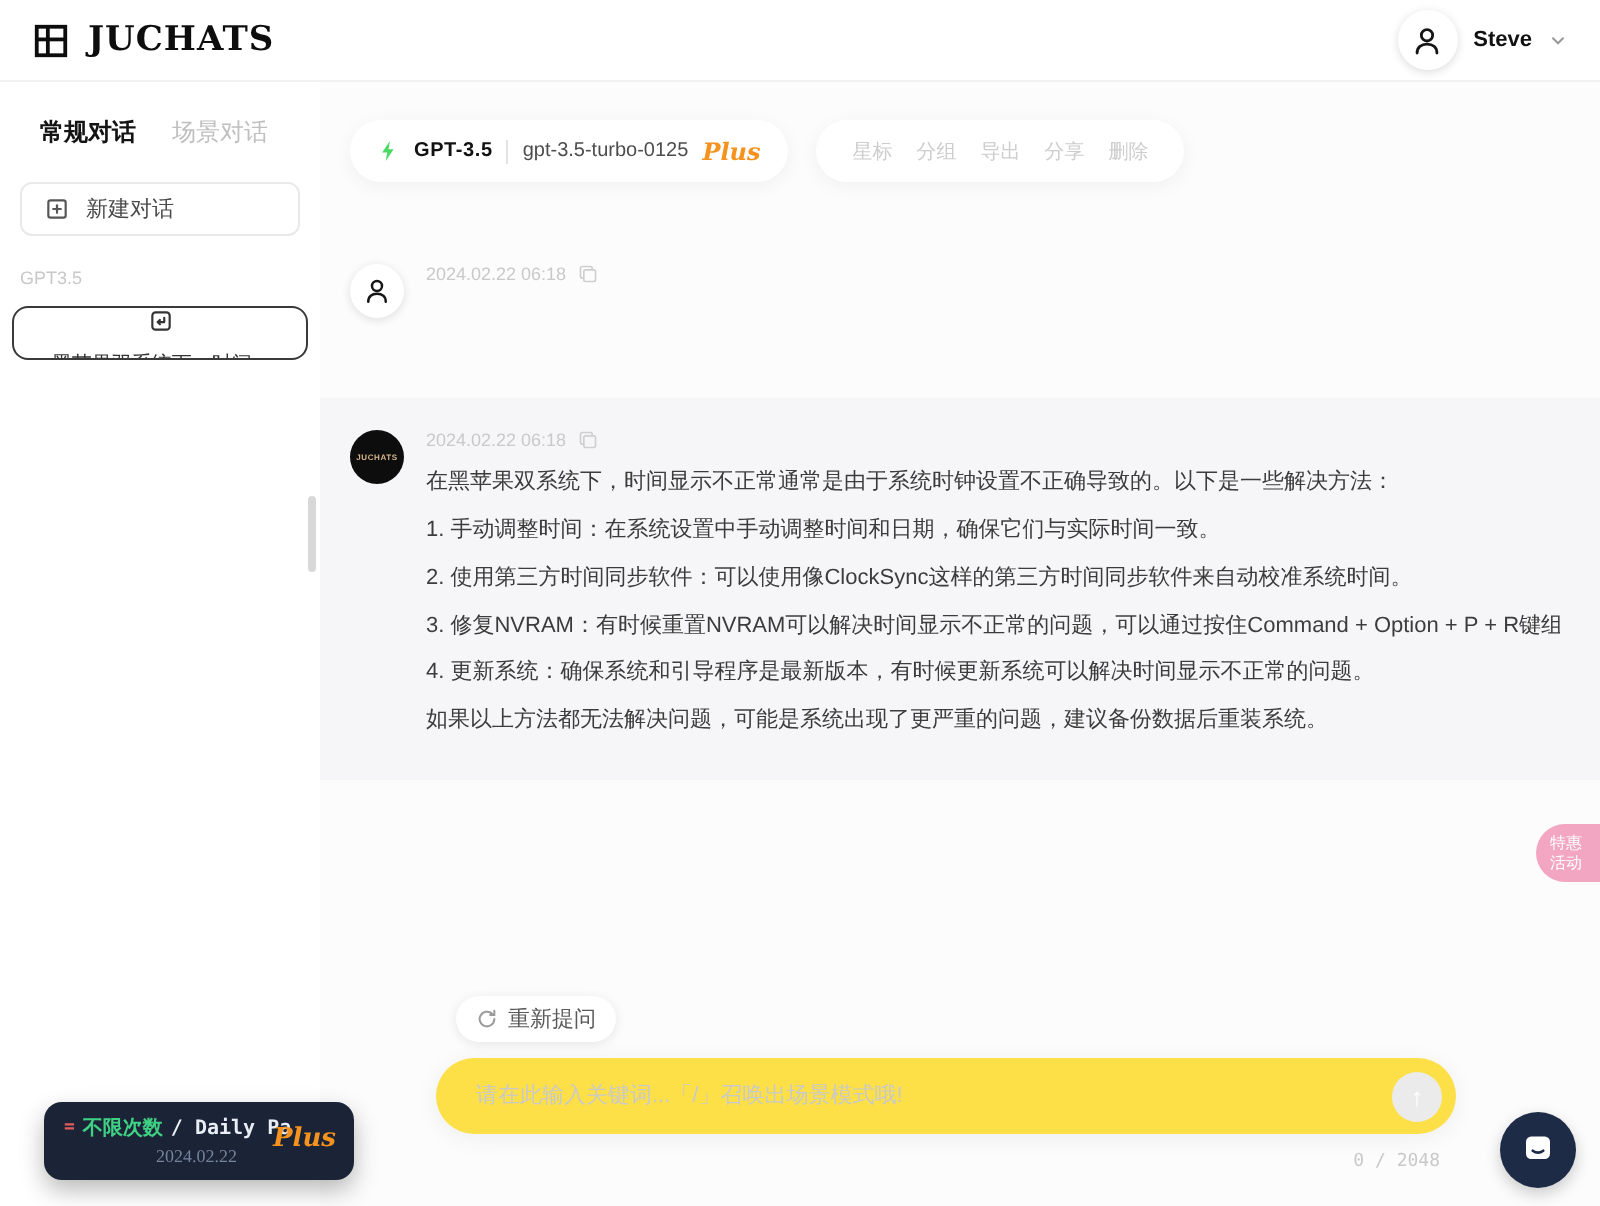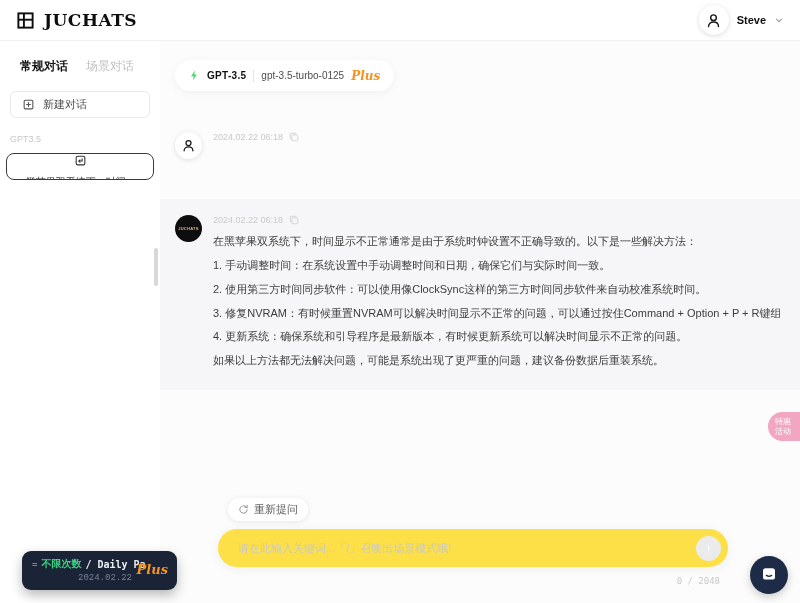--- a/index.html
+++ b/index.html
@@ -80,21 +80,21 @@
                 font-family:"DejaVu Sans Mono",monospace; }
 
   
   .plan-badge { position:absolute; left:22px; bottom:13px; width:155px; height:39px; background:#1b2436;
                 border-radius:9px; box-shadow:0 5px 12px rgba(0,0,0,0.28); z-index:9; padding:6px 10px 0; }
   .plan-row1 { display:flex; align-items:center; gap:4px; font-family:"DejaVu Sans Mono",monospace;
                font-size:10px; font-weight:bold; white-space:nowrap; overflow:hidden; width:115px; }
   .eq-icon { color:#e05b5b; font-size:9px; }
   .plan-green { color:#3ed183; }
   .plan-white { color:#e9edf4; }
-  .plan-date { font-family:Liberation Mono, monospace; font-size:9px; color:#76839c; margin:2px 0 0 46px; }
+  .plan-date { font-family:Liberation Serif, serif; font-size:9px; color:#76839c; margin:2px 0 0 46px; }
   .plan-plus { position:absolute; right:9px; top:11px; font-size:13px; }
 
   .intercom-btn { position:absolute; right:12px; bottom:9px; width:38px; height:38px; border-radius:50%;
                   background:#1d2b46; z-index:9; display:flex; align-items:center; justify-content:center;
                   box-shadow:0 3px 8px rgba(0,0,0,0.2); cursor:pointer; }
 
   .promo-pill { position:absolute; right:-16px; top:412px; width:48px; height:29px; border-radius:15px;
                 background:#f2a6c2; color:#fff; font-size:8px; line-height:1.25; display:flex;
                 align-items:center; padding-left:7px; z-index:8; cursor:pointer; overflow:hidden; }
   .promo-text { width:18px; word-break:break-all; }
@@ -168,20 +168,27 @@
       <div class="pill model-pill">
         <span style="display:inline-flex;">
           <svg width="11" height="13" viewBox="0 0 24 24" fill="#4cd964">
             <path d="M13 1 L4.5 13.5 h5.5 l-1.5 9.5 8.5-13 h-5.5 z"></path>
           </svg>
         </span>
         <span class="model-name">GPT-3.5</span>
         <span class="pill-divider"></span>
         <span class="model-variant">gpt-3.5-turbo-0125</span>
         <span class="plus-script">Plus</span>
+      </div>
+      <div class="pill actions-pill">
+        <span>星标</span>
+        <span>分组</span>
+        <span>导出</span>
+        <span>分享</span>
+        <span>删除</span>
       </div>
     </div>
 
     <div class="user-row">
       <div class="msg-avatar user">
         <svg width="15" height="15" viewBox="0 0 24 24" fill="none" stroke="#161616" stroke-width="2" stroke-linecap="round">
           <circle cx="12" cy="8" r="4"></circle>
           <path d="M5 20.5 c0-4.2 3-6.3 7-6.3 s7 2.1 7 6.3"></path>
         </svg>
       </div>

